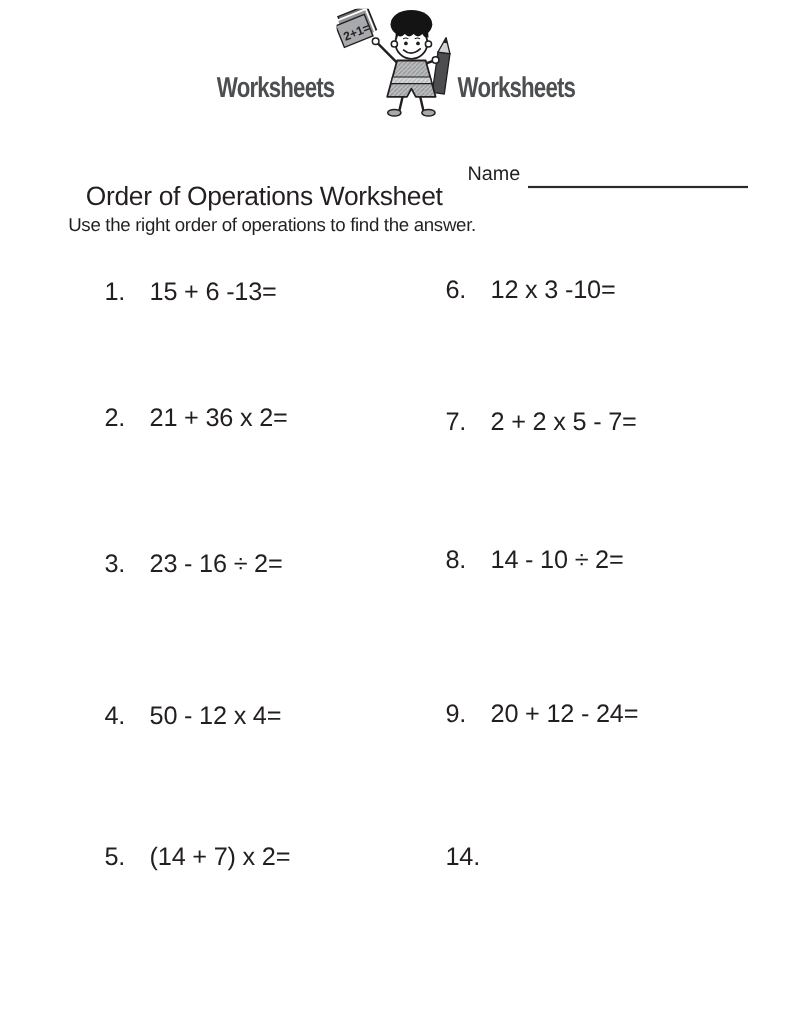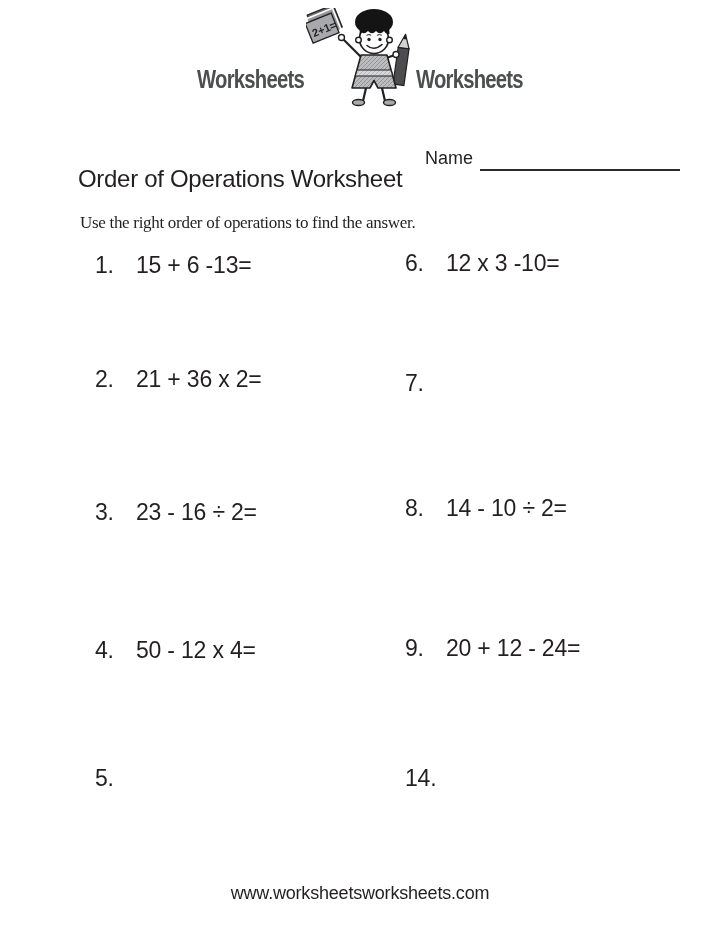--- a/index.html
+++ b/index.html
@@ -32,22 +32,22 @@
   .name-area{
     position:absolute;left:425px;top:145px;
     display:flex;align-items:flex-end;
   }
   .name-label{font-size:18px;line-height:1.4;}
   .name-line{
     display:inline-block;width:200px;height:24px;
     border-bottom:2px solid #2b2a2a;margin-left:7px;
   }
   .instruction{
-    position:absolute;left:62px;top:195px;margin:18px;
-    font-size:17px;letter-spacing:-.3px;font-family:Liberation Serif, serif;
+    position:absolute;left:62px;top:195px;margin:0;
+    font-size:17px;letter-spacing:-.3px;
   }
   
   .problems{position:absolute;left:0;top:0;width:720px;height:860px;}
   .problem{
     position:absolute;display:flex;gap:19px;
     font-size:23px;letter-spacing:-.2px;white-space:nowrap;
   }
   .problem .num{min-width:22px;}
   .p1{left:95px;top:252px;}
   .p2{left:95px;top:366px;}
@@ -151,40 +151,39 @@
     <div class="problem p3">
       <span class="num">3.</span>
       <span class="expr">23 - 16 ÷ 2=</span>
     </div>
     <div class="problem p4">
       <span class="num">4.</span>
       <span class="expr">50 - 12 x 4=</span>
     </div>
     <div class="problem p5">
       <span class="num">5.</span>
+      <span class="expr">(14 + 7) x 2=</span>
     </div>
 
     <div class="problem p6">
       <span class="num">6.</span>
       <span class="expr">12 x 3 -10=</span>
     </div>
     <div class="problem p7">
       <span class="num">7.</span>
+      <span class="expr">2 + 2 x 5 - 7=</span>
     </div>
     <div class="problem p8">
       <span class="num">8.</span>
       <span class="expr">14 - 10 ÷ 2=</span>
     </div>
     <div class="problem p9">
       <span class="num">9.</span>
       <span class="expr">20 + 12 - 24=</span>
     </div>
     <div class="problem p10">
       <span class="num">14.</span>
     </div>
 
   </main>
 
-  <footer class="footer">
-    <span>www.worksheetsworksheets.com</span>
-  </footer>
 
 </div>
 
 </body></html>

